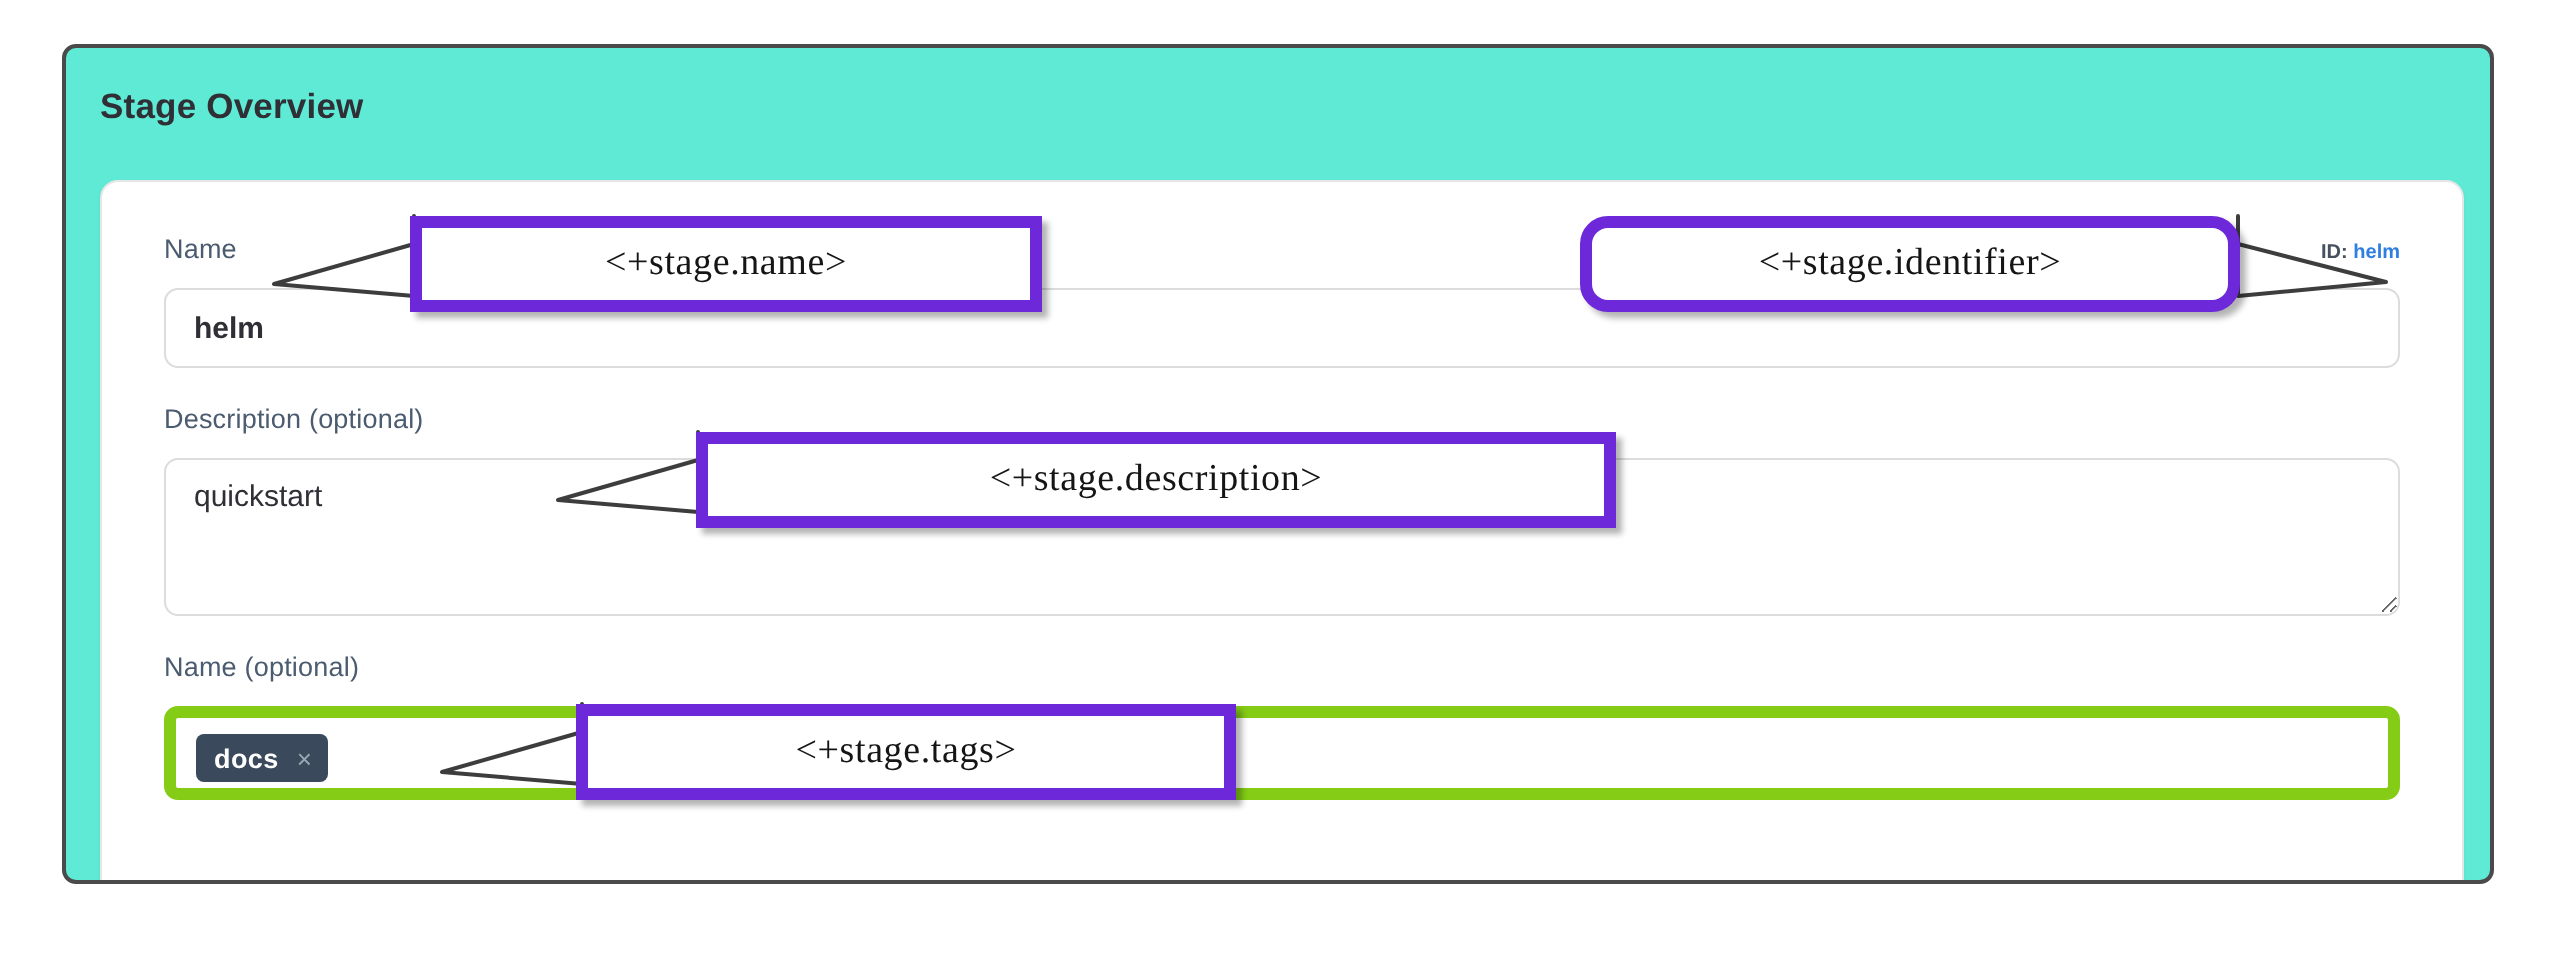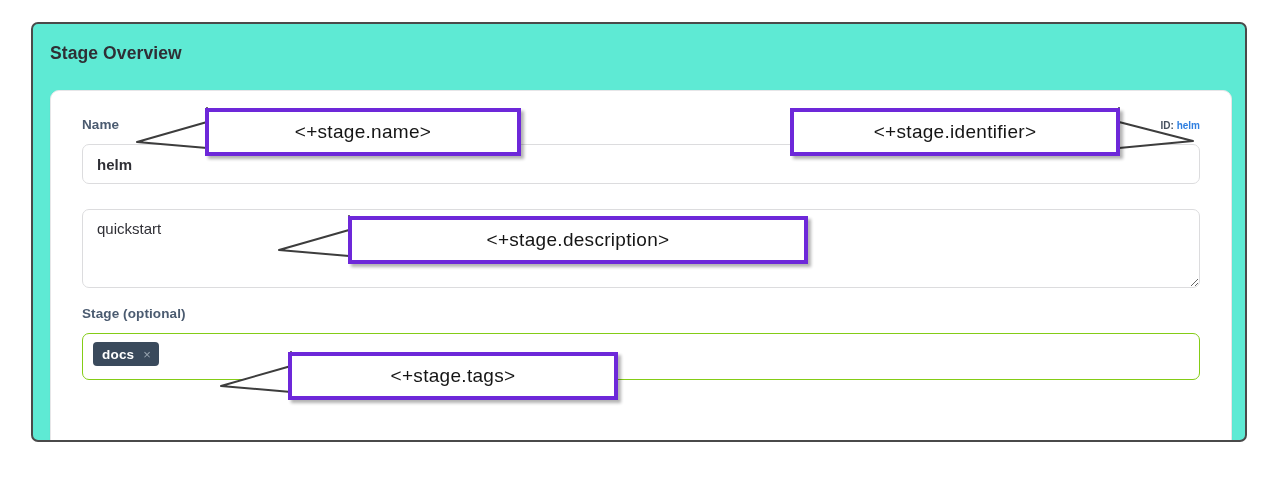--- a/index.html
+++ b/index.html
@@ -66,21 +66,21 @@
     position: relative;
   }
   .field-label-line {
     display: flex;
     align-items: baseline;
     justify-content: space-between;
     height: 20px;
   }
   .field-label {
     font-size: 13.5px;
-    font-weight: bold;
+    font-weight: normal;
     color: #4b5b70;
     letter-spacing: 0.1px;
     white-space: nowrap;
   }
   .id-chunk {
     font-size: 10px;
     font-weight: bold;
     color: #46505e;
     white-space: nowrap;
   }
@@ -120,21 +120,21 @@
     padding: 10px 14px;
     outline: none;
     resize: vertical;
   }
   .tags-box {
     position: relative;
     width: 100%;
     height: 47px;
     margin-top: 7px;
     box-sizing: border-box;
-    border: 1px solid #84cc16;
+    border: 6px solid #84cc16;
     border-radius: 7px;
     background: #ffffff;
     padding: 8px 10px;
   }
   .tag-chip {
     display: inline-flex;
     align-items: center;
     height: 24px;
     padding: 0 8px 0 9px;
     border-radius: 4px;
@@ -152,41 +152,41 @@
     line-height: 1;
   }
 
   .spacer-a { height: 18px; }
   .spacer-b { height: 18px; }
 
   
   .callout {
     position: absolute;
     background: #ffffff;
-    border: 4px solid #6d28d9;
-    box-sizing: border-box;
-    font-family: Liberation Sans, sans-serif;
+    border: 6px solid #6d28d9;
+    box-sizing: border-box;
+    font-family: Liberation Serif, serif;
     font-size: 19px;
     color: #151515;
     display: flex;
     align-items: center;
     justify-content: center;
     letter-spacing: 0.3px;
     box-shadow: 3px 3px 3px rgba(0,0,0,0.30);
     z-index: 30;
   }
   
   .tail {
     position: absolute;
     z-index: 29;
     overflow: visible;
   }
 
   #callout-name      { left: 172px; top: 84px;  width: 316px; height: 48px; }
-  #callout-ident     { left: 757px; top: 84px;  width: 330px; height: 48px; }
+  #callout-ident     { left: 757px; top: 84px;  width: 330px; height: 48px; border-radius: 14px; }
   #callout-desc      { left: 315px; top: 192px; width: 460px; height: 48px; }
   #callout-tags      { left: 255px; top: 328px; width: 330px; height: 48px; }
 </style>
 </head>
 <body>
 
 <div class="outer-frame">
 
   <div class="panel-title">Stage Overview</div>
 
@@ -200,28 +200,31 @@
             <span>ID:</span>
             <span class="id-value">helm</span>
           </span>
         </div>
         <input class="text-input" type="text" value="helm" style="">
       </div>
 
       <div class="spacer-a"></div>
 
       <div class="field-row">
+        <div class="field-label-line">
+          <span class="field-label">Description (optional)</span>
+        </div>
         <textarea class="text-area" style="">quickstart</textarea>
       </div>
 
       <div class="spacer-b"></div>
 
       <div class="field-row">
         <div class="field-label-line">
-          <span class="field-label">Stage (optional)</span>
+          <span class="field-label">Name (optional)</span>
         </div>
         <div class="tags-box">
           <span class="tag-chip">
             <span>docs</span>
             <span class="tag-x">×</span>
           </span>
         </div>
       </div>
 
     </div>

